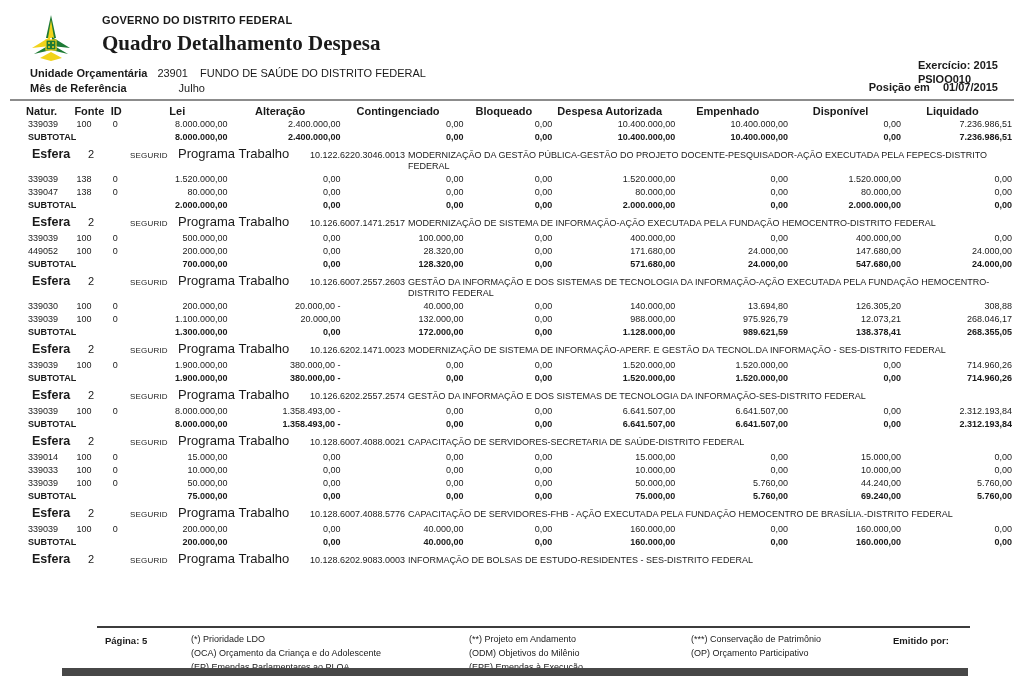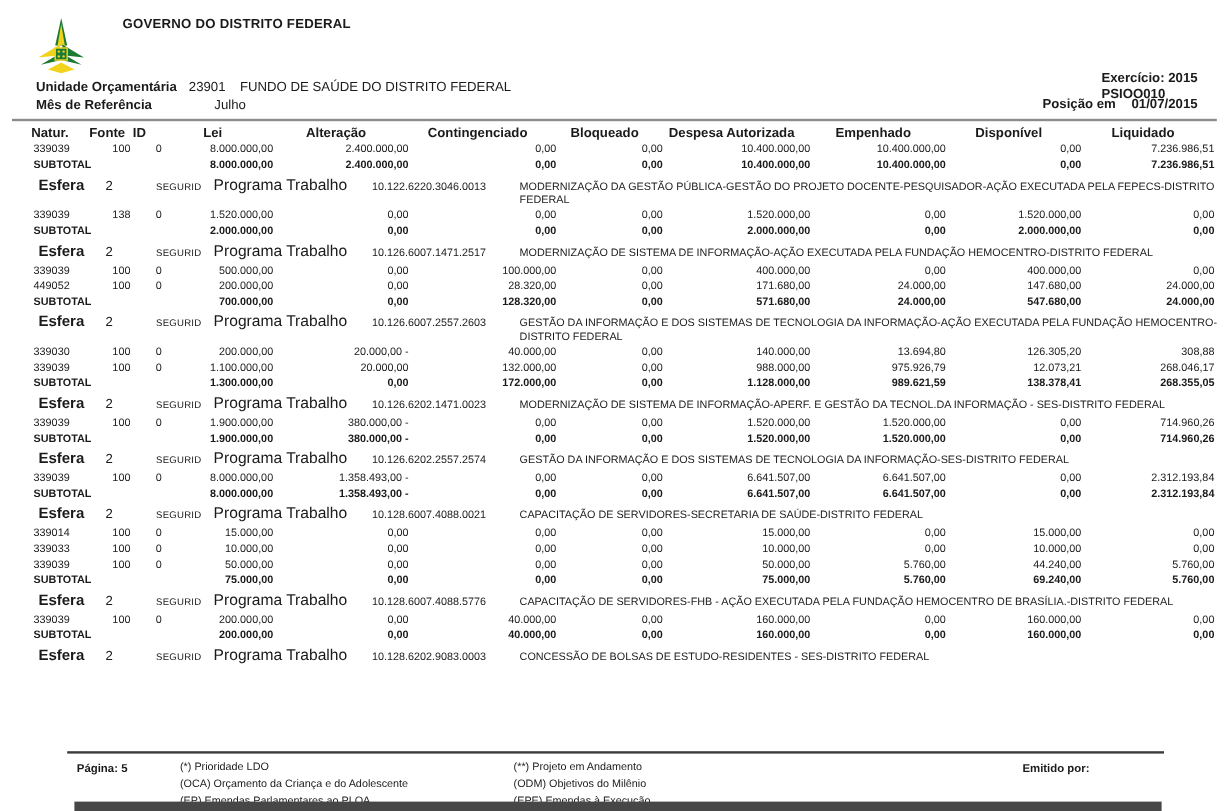--- a/index.html
+++ b/index.html
@@ -23,34 +23,34 @@
   .meta-right { position:absolute; right:2px; top:15px; font-weight:bold; }
   .meta-right .val { margin-left:10px; }
   .top-rule { border:none; border-top:2px solid #8c8c8c; margin:3px 10px 0 10px; }
 
   
   table.qdd { width:988px; margin:2px auto 0 26px; border-collapse:collapse; table-layout:fixed; }
   table.qdd th { font-size:11px; font-weight:bold; text-align:center; padding:2px 12px 1px 0; white-space:nowrap;margin-top:48px; }
   table.qdd th.h-left { text-align:left; }
   table.qdd td { font-size:9px; line-height:13px; white-space:nowrap; padding:0 2px; }
   td.c-left { text-align:left; padding-left:4px; }
-  td.c-mid { text-align:right; }
+  td.c-mid { text-align:left; }
   td.num { text-align:right; padding-right:6px; }
   tr.subtotal td { font-weight:bold; }
   td.subtotal-label { font-weight:bold; text-align:left; padding-left:4px; font-size:9px; }
   .es { display:flex; align-items:baseline; padding:3px 0 2px 4px; }
   .es-l { font-size:12.5px; font-weight:bold; width:56px; flex:0 0 56px; }
   .es-v { font-size:11px; width:42px; flex:0 0 42px; }
   .es-s { font-size:8px; width:48px; flex:0 0 48px; letter-spacing:.2px; }
   .es-pt { font-size:13px; font-weight:normal; width:132px; flex:0 0 132px; }
   .es-c { font-size:9px; width:98px; flex:0 0 98px; }
-  .es-d { font-size:9px; width:588px; flex:0 0 588px; white-space:normal; line-height:10.5px;margin-left:25px; }
+  .es-d { font-size:9px; width:588px; flex:0 0 588px; white-space:normal; line-height:10.5px; }
 
   
-  .foot { position:absolute; left:0; right:0; top:626px; }
+  .foot { position:absolute; left:0; right:0; top:626px;padding-left:41px; }
   .foot-rule { border:none; border-top:2px solid #3c3c3c; margin:0 54px 0 56px; }
   .foot-body { position:relative; font-size:9px; line-height:14px; padding-top:4px; }
   .pagina { position:absolute; left:64px; top:6px; font-weight:bold; font-size:9.5px; }
   .leg1 { position:absolute; left:150px; top:4px; }
   .leg2 { position:absolute; left:428px; top:4px; }
   .leg3 { position:absolute; left:650px; top:4px; }
   .emitido { position:absolute; left:852px; top:6px; font-weight:bold; font-size:9.5px; }
   .next-page-strip { position:absolute; left:62px; top:668px; width:906px; height:8px; background:#474747; }
 </style>
 </head>
@@ -67,20 +67,21 @@
       <polygon points="4,40 21,30 38,40 21,36" fill="#1d7a34"></polygon>
       <polygon points="10,44 21,38 32,44 21,47" fill="#f2d31b"></polygon>
       <rect x="16" y="26" width="10" height="10" fill="#1d7a34" stroke="#f2d31b" stroke-width="1.2"></rect>
       <circle cx="19" cy="29" r="1" fill="#f2d31b"></circle>
         <circle cx="23" cy="29" r="1" fill="#f2d31b"></circle>
       <circle cx="19" cy="33" r="1" fill="#f2d31b"></circle>
         <circle cx="23" cy="33" r="1" fill="#f2d31b"></circle>
     </svg>
     <div class="hdr-text">
       <div class="org">GOVERNO DO DISTRITO FEDERAL</div>
+      <div class="doc-title">Quadro Detalhamento Despesa</div>
     </div>
   </div>
 
   <div class="hdr-right">
     <div>Exercício: 2015</div>
     <div>PSIOO010</div>
   </div>
 
   <div class="meta">
     <div class="meta-row">
@@ -172,20 +173,33 @@
           <td class="c-mid">0</td>
           <td class="num">1.520.000,00</td>
           <td class="num">0,00</td>
           <td class="num">0,00</td>
           <td class="num">0,00</td>
           <td class="num">1.520.000,00</td>
           <td class="num">0,00</td>
           <td class="num">1.520.000,00</td>
           <td class="num">0,00</td>
         </tr>
+        <tr>
+          <td class="c-left">339047</td>
+          <td class="c-mid">138</td>
+          <td class="c-mid">0</td>
+          <td class="num">80.000,00</td>
+          <td class="num">0,00</td>
+          <td class="num">0,00</td>
+          <td class="num">0,00</td>
+          <td class="num">80.000,00</td>
+          <td class="num">0,00</td>
+          <td class="num">80.000,00</td>
+          <td class="num">0,00</td>
+        </tr>
         <tr class="subtotal">
           <td class="subtotal-label" colspan="3">SUBTOTAL</td>
           <td class="num">2.000.000,00</td>
           <td class="num">0,00</td>
           <td class="num">0,00</td>
           <td class="num">0,00</td>
           <td class="num">2.000.000,00</td>
           <td class="num">0,00</td>
           <td class="num">2.000.000,00</td>
           <td class="num">0,00</td>
@@ -459,21 +473,21 @@
           <td class="num">0,00</td>
         </tr>
         <tr>
           <td colspan="11">
             <div class="es">
               <span class="es-l">Esfera</span>
               <span class="es-v">2</span>
               <span class="es-s">SEGURID</span>
               <span class="es-pt">Programa Trabalho</span>
               <span class="es-c">10.128.6202.9083.0003</span>
-              <span class="es-d">CONCESSÃO DE BOLSAS DE ESTUDO-RESIDENTES - SES-DISTRITO FEDERAL</span>
+              <span class="es-d">INFORMAÇÃO DE BOLSAS DE ESTUDO-RESIDENTES - SES-DISTRITO FEDERAL</span>
             </div>
           </td>
         </tr>
       </tbody>
   </table>
 
   <div class="foot">
     <hr class="foot-rule">
     <div class="foot-body">
       <div class="pagina">
@@ -483,18 +497,22 @@
       <div class="leg1">
         <div>(*)  Prioridade LDO</div>
         <div>(OCA)  Orçamento da Criança e do Adolescente</div>
         <div>(EP)  Emendas Parlamentares ao PLOA</div>
       </div>
       <div class="leg2">
         <div>(**)  Projeto em Andamento</div>
         <div>(ODM) Objetivos do Milênio</div>
         <div>(EPE) Emendas à Execução</div>
       </div>
+      <div class="leg3">
+        <div>(***)  Conservação de Patrimônio</div>
+        <div>(OP) Orçamento Participativo</div>
+      </div>
       <div class="emitido">Emitido por:</div>
     </div>
   </div>
 
   <div class="next-page-strip"></div>
 </div>
 
 </body></html>

